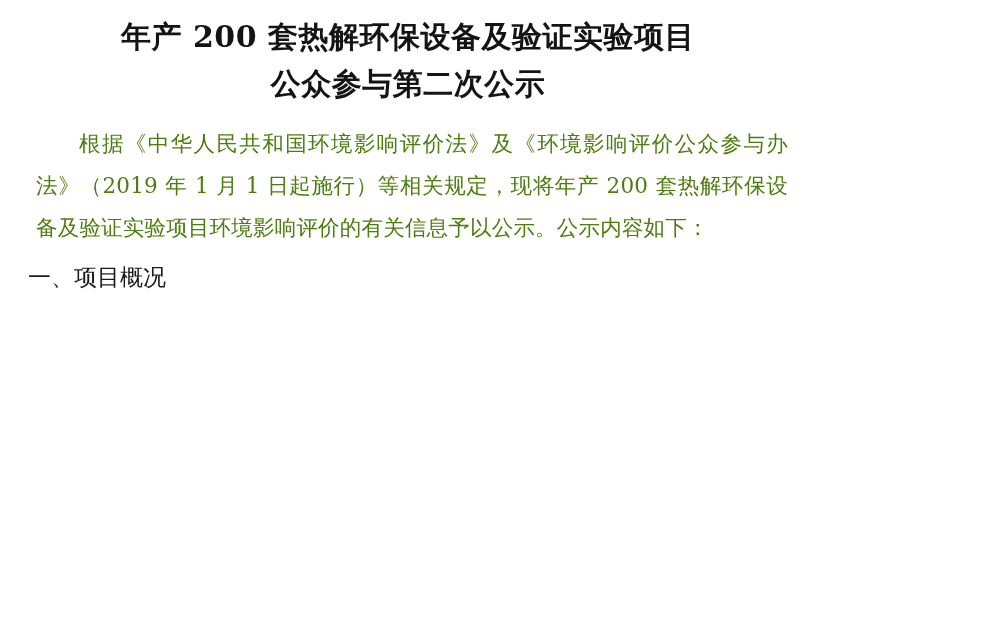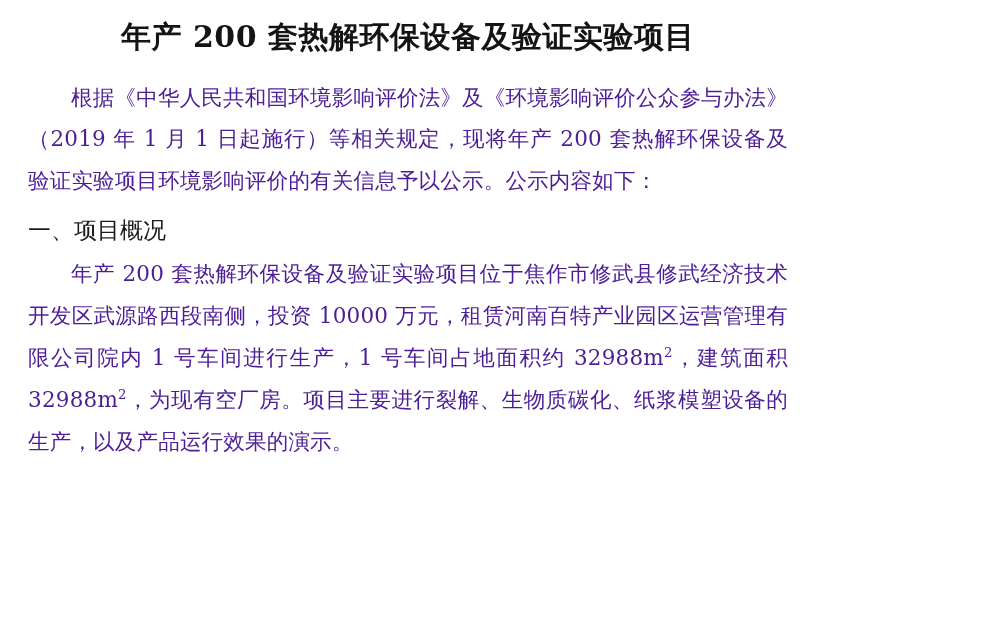--- a/index.html
+++ b/index.html
@@ -30,27 +30,27 @@
     margin: 0;
     color: #141414;
   }
   .doc-title .line {
     display: block;
   }
   .body-copy {
     margin-top: 16px;
   }
   p.para {
-    margin: 0 0 2px 0;
+    margin: 0 0 2px 8px;
     font-size: 21.5px;
     line-height: 1.95;
     text-align: justify;
     text-justify: inter-ideograph;
     letter-spacing: 0.2px;
-    color: #4c1d95;
+    color: #4d7c0f;
   }
   p.indent {
     text-indent: 2em;
   }
   .section-heading {
     margin: 6px 0 0 0;
     font-size: 23px;
     line-height: 1.95;
     color: #1a1a1a;
   }
@@ -60,24 +60,24 @@
     line-height: 0;
   }
 </style>
 </head>
 <body>
 
 <div class="page">
 
   <h1 class="doc-title">
     <span class="line">年产 200 套热解环保设备及验证实验项目</span>
+    <span class="line">公众参与第二次公示</span>
   </h1>
 
   <div class="body-copy">
 
     <p class="para indent">根据《中华人民共和国环境影响评价法》及《环境影响评价公众参与办法》（2019 年 1 月 1 日起施行）等相关规定，现将年产 200 套热解环保设备及验证实验项目环境影响评价的有关信息予以公示。公示内容如下：</p>
 
     <p class="section-heading">一、项目概况</p>
 
-    <p class="para indent"><span>年产 200 套热解环保设备及验证实验项目位于焦作市修武县修武经济技术开发区武源路西段南侧，投资 10000 万元，租赁河南百特产业园区运营管理有限公司院内 1 号车间进行生产，1 号车间占地面积约 32988m</span><sup>2</sup><span>，建筑面积 32988m</span><sup>2</sup><span>，为现有空厂房。项目主要进行裂解、生物质碳化、纸浆模塑设备的生产，以及产品运行效果的演示。</span></p>
 
   </div>
 </div>
 
 </body></html>

